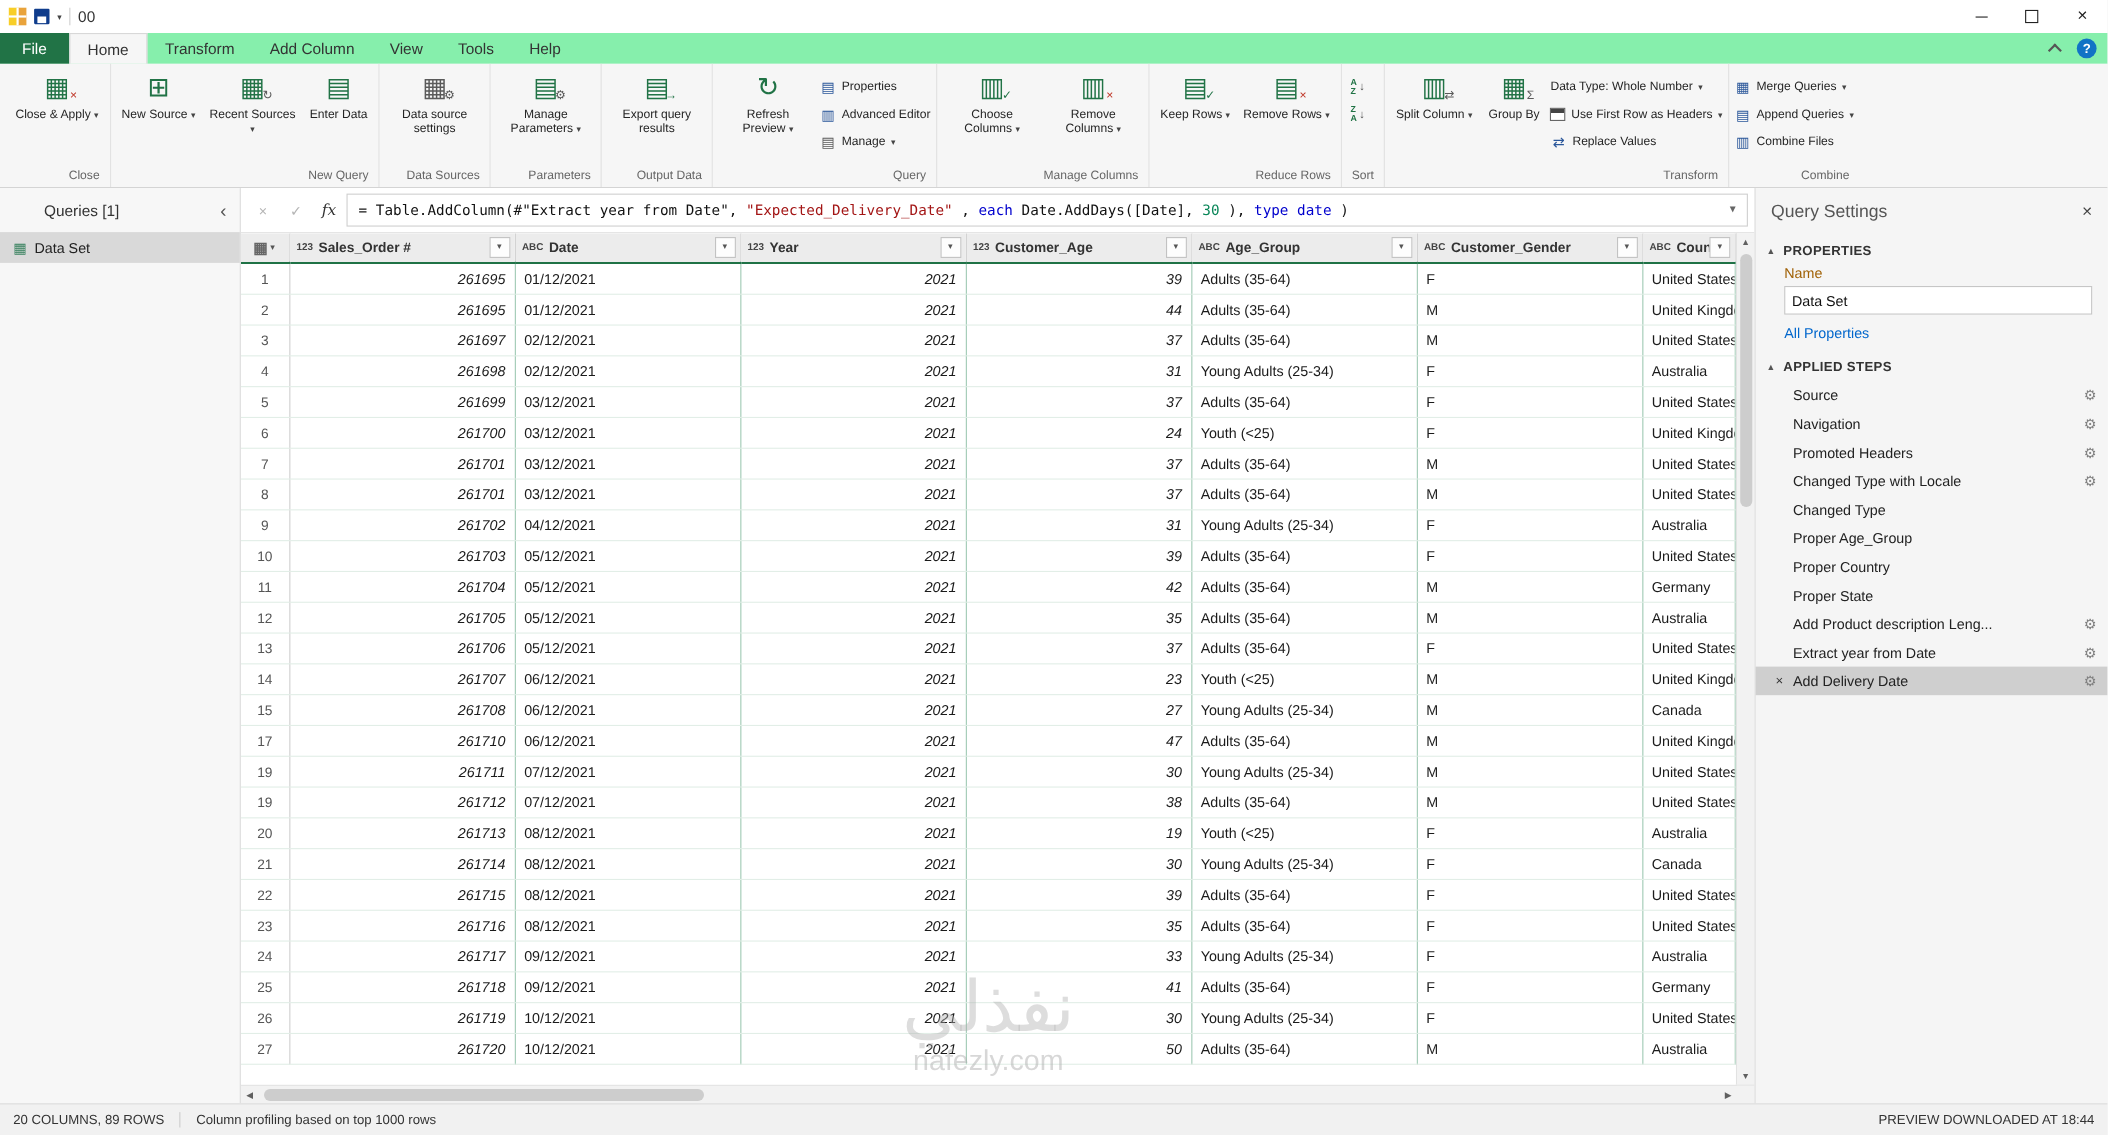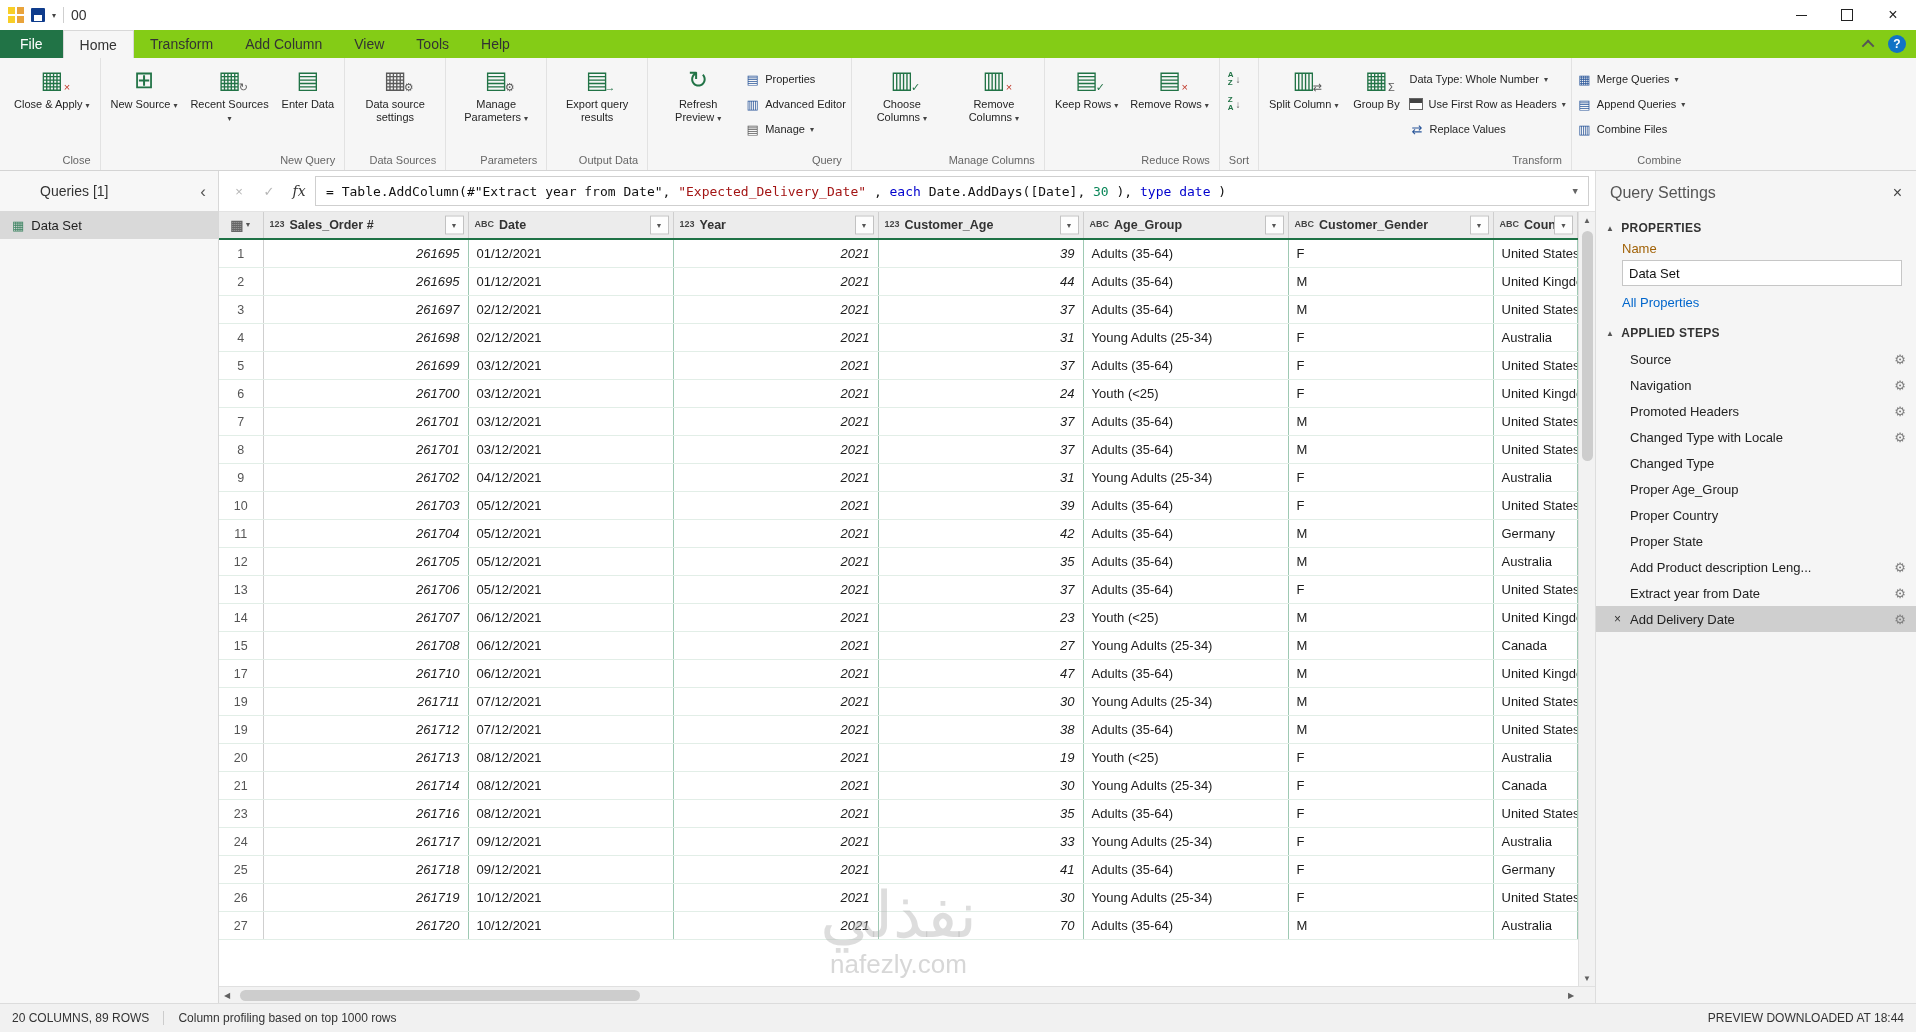--- a/index.html
+++ b/index.html
@@ -15,21 +15,21 @@
   .title-dd{font-size:8px;color:#444;}
   .title-sep{width:1px;height:16px;background:#cfcfcf;}
   .title-text{font-size:14px;color:#333;}
   .win-controls{margin-left:auto;display:flex;height:30px;}
   .win-btn{width:46px;height:30px;display:flex;align-items:center;justify-content:center;color:#222;}
   .minline{width:11px;height:1px;background:#222;display:inline-block;}
   .sq{width:10px;height:10px;border:1px solid #222;display:inline-block;}
   .xglyph{font-size:16px;line-height:1;}
 
   
-  .tabbar{height:28px;flex:0 0 28px;background:#84cc16;display:flex;align-items:stretch;padding-right:10px;}
+  .tabbar{height:28px;flex:0 0 28px;background:#86efac;display:flex;align-items:stretch;padding-right:10px;}
   .tab{padding:0 16px;display:flex;align-items:center;font-size:14px;color:#333;cursor:default;}
   .tab.file{background:#217346;color:#fff;padding:0 20px;}
   .tab.active{background:#f6f6f6;border:1px solid #d8d8d8;border-bottom:none;}
   .tab-right{margin-left:auto;display:flex;align-items:center;gap:14px;}
   .chev-up{width:7px;height:7px;border-left:2px solid #555;border-top:2px solid #555;transform:rotate(45deg) translateY(2px);display:inline-block;}
   .help-badge{width:18px;height:18px;border-radius:50%;background:#1173c5;color:#fff;font-size:12px;font-weight:bold;display:flex;align-items:center;justify-content:center;}
 
   
   .ribbon{height:112px;flex:0 0 112px;background:#f6f6f6;border-bottom:1px solid #d4d4d4;display:flex;align-items:stretch;padding:0 4px;}
   .rgroup{display:flex;flex-direction:column;padding:0 5px;}
@@ -683,20 +683,30 @@
     <td class="rn">21</td>
     <td class="num">261714</td>
     <td class="txt">08/12/2021</td>
     <td class="num">2021</td>
     <td class="num">30</td>
     <td class="txt">Young Adults (25-34)</td>
     <td class="txt">F</td>
     <td class="txt country">Canada</td>
   </tr>
 
+  <tr>
+    <td class="rn">22</td>
+    <td class="num">261715</td>
+    <td class="txt">08/12/2021</td>
+    <td class="num">2021</td>
+    <td class="num">39</td>
+    <td class="txt">Adults (35-64)</td>
+    <td class="txt">F</td>
+    <td class="txt country">United States</td>
+  </tr>
 
   <tr>
     <td class="rn">23</td>
     <td class="num">261716</td>
     <td class="txt">08/12/2021</td>
     <td class="num">2021</td>
     <td class="num">35</td>
     <td class="txt">Adults (35-64)</td>
     <td class="txt">F</td>
     <td class="txt country">United States</td>
@@ -733,21 +743,21 @@
     <td class="txt">Young Adults (25-34)</td>
     <td class="txt">F</td>
     <td class="txt country">United States</td>
   </tr>
 
   <tr>
     <td class="rn">27</td>
     <td class="num">261720</td>
     <td class="txt">10/12/2021</td>
     <td class="num">2021</td>
-    <td class="num">70</td>
+    <td class="num">50</td>
     <td class="txt">Adults (35-64)</td>
     <td class="txt">M</td>
     <td class="txt country">Australia</td>
   </tr>
 
 </tbody>
             </table>
             <div class="watermark">
               <div class="wm-ar">نفذلي</div>
               <div class="wm-dom">nafezly.com</div>

